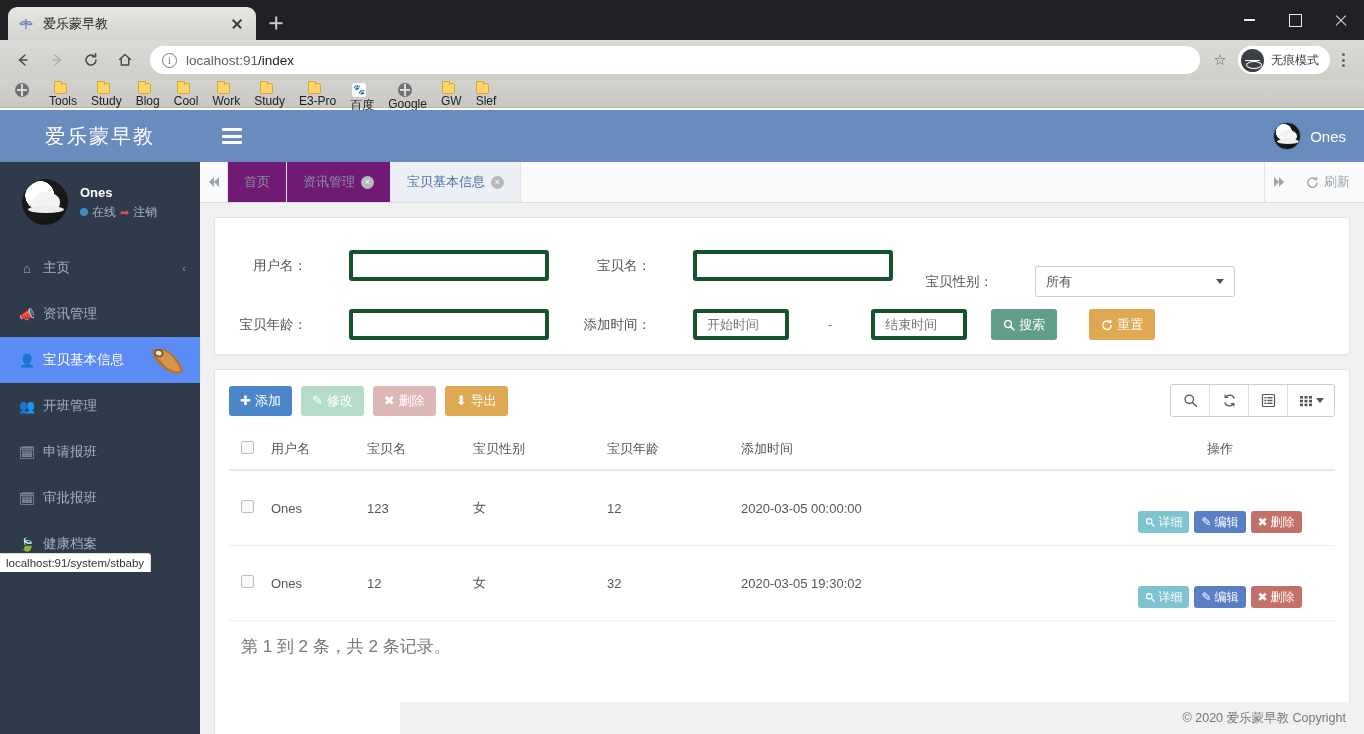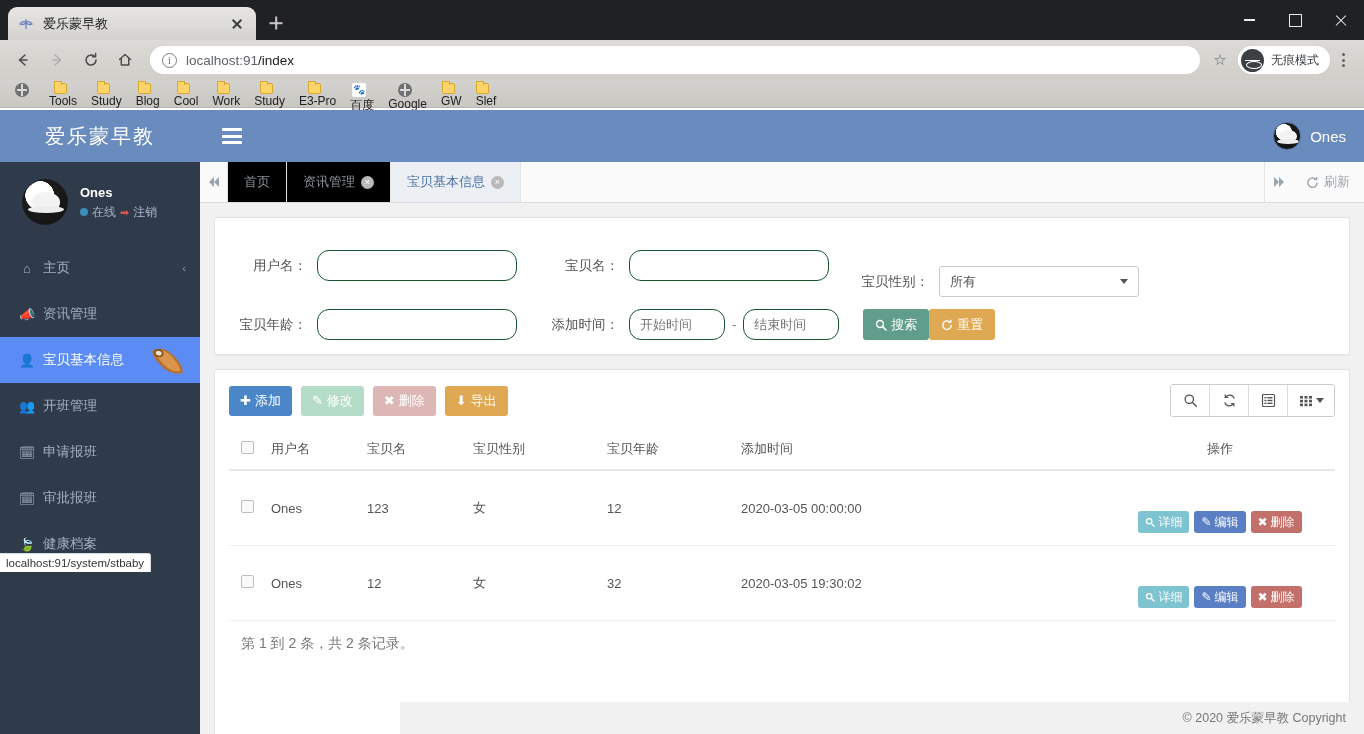--- a/index.html
+++ b/index.html
@@ -222,45 +222,45 @@
     display:flex; align-items:stretch;
   }
   .tb-nav {
     width:28px; display:flex; align-items:center; justify-content:center;
     color:#9aa4ae; font-size:12px; cursor:pointer; border-right:1px solid #e4e4e4;
   }
   .tb-nav.right { border-right:0; border-left:1px solid #e4e4e4; margin-left:auto; }
   .app-tab {
     display:flex; align-items:center; gap:6px; padding:0 16px;
     font-size:13px; color:#8a9199; cursor:pointer; border-right:1px solid #e4e4e4;
-    background:#000000;
+    background:#701a75;
   }
   .app-tab.active { background:#eceff3; color:#4a6fa5; }
   .tab-x {
     width:13px; height:13px; border-radius:50%; background:#b9b9b9; color:#fff;
     font-size:9px; line-height:13px; text-align:center; flex:0 0 auto;
   }
   .tb-refresh {
     display:flex; align-items:center; gap:5px; padding:0 14px;
     font-size:13px; color:#9aa4ae; cursor:pointer;
   }
 
   .panelwrap { padding:14px 14px 0 14px; height:583px; overflow:hidden; }
 
   .card {
     background:#fff; border:1px solid #e3e3e3; border-radius:3px;
     box-shadow:0 1px 1px rgba(0,0,0,.04);
   }
   .filter-card { padding:16px 16px 14px 16px; }
   .frow { display:flex; align-items:center; margin-bottom:12px; }
   .frow:last-child { margin-bottom:0; }
-  .fgroup { display:flex; align-items:center; }
+  .fgroup { display:flex; align-items:center;gap:32px; }
   .flabel { font-size:13.5px; color:#555; width:76px; text-align:right; margin-right:10px; flex:0 0 auto; }
   .finput {
-    height:31px; border:1px solid #14532d; border-radius:12px; padding:0 10px;
+    height:31px; border:4px solid #14532d; border-radius:3px; padding:0 10px;
     font-size:13px; color:#555; background:#fff; outline:none;
     font-family:"Liberation Sans", sans-serif;
   }
   .w-wide { width:200px; }
   .w-date { width:96px; }
   .fsel {
     height:31px; width:200px; border:1px solid #ccc; border-radius:3px;
     padding:0 10px; font-size:13px; color:#555; background:#fff;
     display:flex; align-items:center; justify-content:space-between; cursor:pointer;
   }
@@ -315,21 +315,21 @@
   thead th.col-op, tbody td.col-op { text-align:center; }
   .op-wrap { display:flex; gap:5px; justify-content:center;margin-top:28px; }
   .opbtn {
     height:22px; border:none; border-radius:3px; color:#fff; font-size:12px;
     padding:0 7px; cursor:pointer; display:inline-flex; align-items:center; gap:3px;
     font-family:"Liberation Sans", sans-serif; line-height:1;
   }
   .op-info { background:#7ec4d0; }
   .op-edit { background:#5a7fc4; }
   .op-del { background:#c4706a; }
-  .tbl-footer { font-size:14px; color:#777; padding:14px 4px 0 12px; }
+  .tbl-footer { font-size:17px; color:#777; padding:14px 4px 0 12px; }
 
   .app-footer {
     position:absolute; left:200px; right:0; bottom:0; height:32px;
     background:#f1f1f1; display:flex; align-items:center; justify-content:flex-end;
     padding-right:18px; font-size:12.5px; color:#777;
   }
   .watermark {
     position:absolute; right:38px; bottom:16px; font-size:15px;
     color:#dfe1e3; pointer-events:none; white-space:nowrap;
   }

